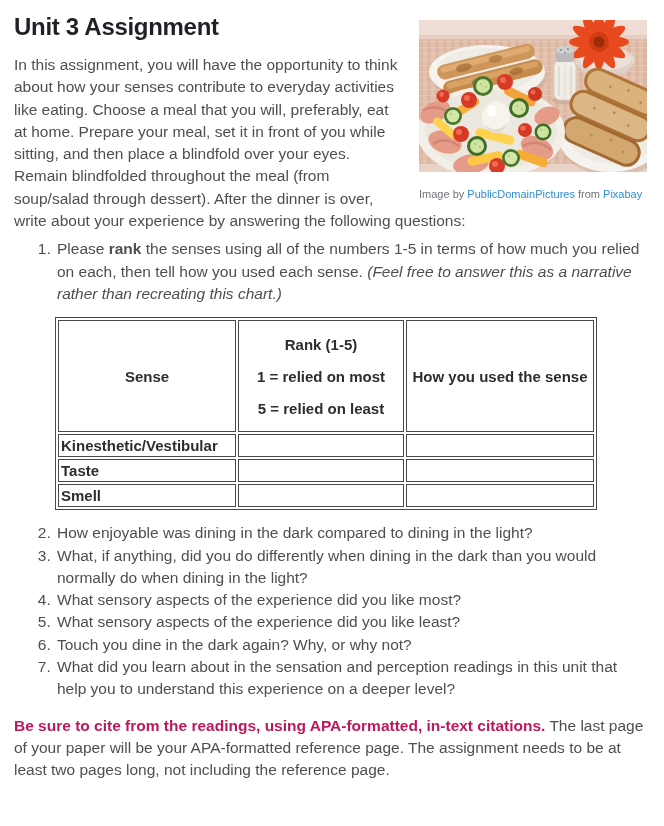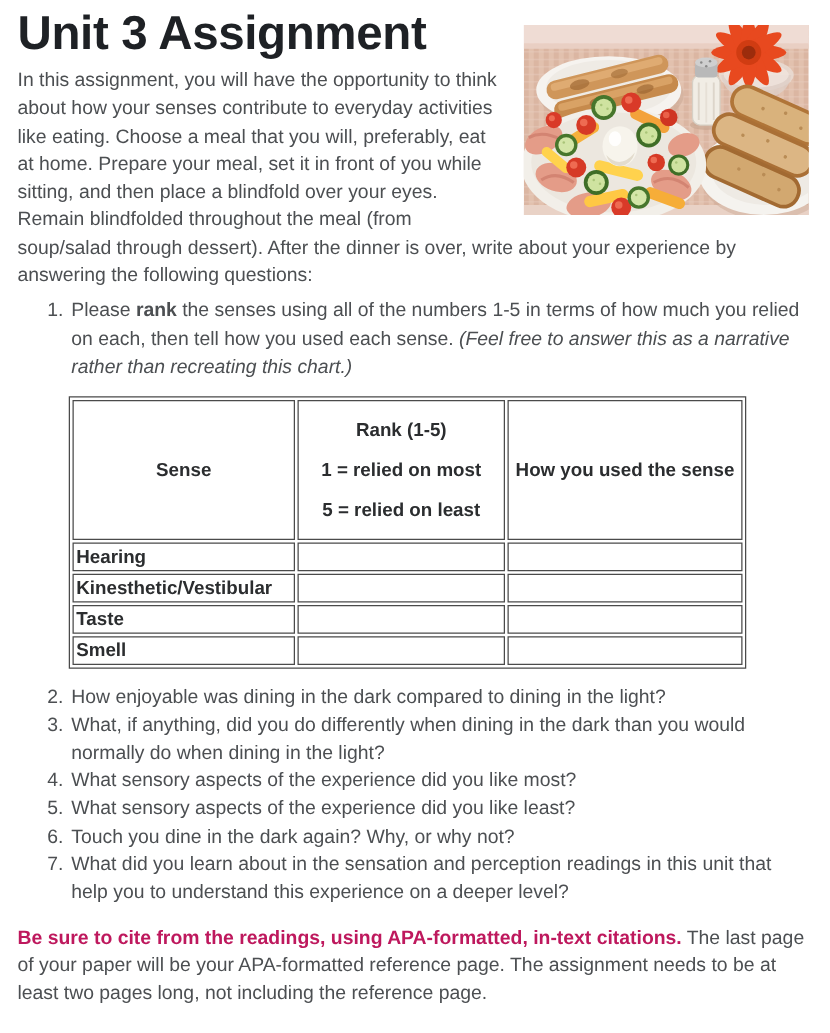--- a/index.html
+++ b/index.html
@@ -8,21 +8,21 @@
     width: 664px; height: 826px;
     background: #ffffff;
     font-family: "Liberation Sans", sans-serif;
     color: #4c4f52;
     overflow: hidden;
   }
   .page { padding: 10px 17px 0 14px; }
 
   h1.title {
     margin: 0 0 10px 0;
-    font-size: 38px;
+    font-size: 24px;
     line-height: 34px;
     font-weight: 700;
     color: #1e2125;
     letter-spacing: -0.3px;
   }
 
   .photo-figure {
     float: right;
     width: 228px;
     margin: 10px 0 2px 16px;
@@ -261,20 +261,23 @@
             </g>
         </g>
 
         <g>
           <ellipse cx="77" cy="97" rx="14" ry="16" fill="#f7f4ec"></ellipse>
           <path d="M66 104 Q77 116 89 102 Q86 112 77 113 Q68 112 66 104 Z" fill="#ddd6c6" opacity="0.8"></path>
           <ellipse cx="73" cy="91" rx="5" ry="6" fill="#ffffff" opacity="0.9"></ellipse>
         </g>
       </g>
     </svg>
+    <figcaption class="photo-caption">
+      <span>Image by </span><a>PublicDomainPictures</a><span> from </span><a>Pixabay</a>
+    </figcaption>
   </figure>
 
   <h1 class="title">Unit 3 Assignment</h1>
 
   <p class="intro">In this assignment, you will have the opportunity to think about how your senses contribute to everyday activities like eating. Choose a meal that you will, preferably, eat at home. Prepare your meal, set it in front of you while sitting, and then place a blindfold over your eyes. Remain blindfolded throughout the meal (from soup/salad through dessert). After the dinner is over, write about your experience by answering the following questions:</p>
 
   <ol class="assignment-list">
     <li>
       <span>Please </span><b>rank</b><span> the senses using all of the numbers 1-5 in terms of how much you relied on each, then tell how you used each sense. </span><i>(Feel free to answer this as a narrative rather than recreating this chart.)</i>
       <table class="sense-table">
@@ -282,25 +285,20 @@
           <tr class="header-row">
             <th class="col-sense">Sense</th>
             <th class="col-rank">
               <div class="rank-line">Rank (1-5)</div>
               <div class="rank-line">1 = relied on most</div>
               <div class="rank-line">5 = relied on least</div>
             </th>
             <th class="col-usage">How you used the sense</th>
           </tr>
           <tr class="data-row">
-            <td class="sense-cell">Hearing</td>
-            <td></td>
-            <td></td>
-          </tr>
-          <tr class="data-row">
             <td class="sense-cell">Kinesthetic/Vestibular</td>
             <td></td>
             <td></td>
           </tr>
           <tr class="data-row">
             <td class="sense-cell">Taste</td>
             <td></td>
             <td></td>
           </tr>
           <tr class="data-row">

